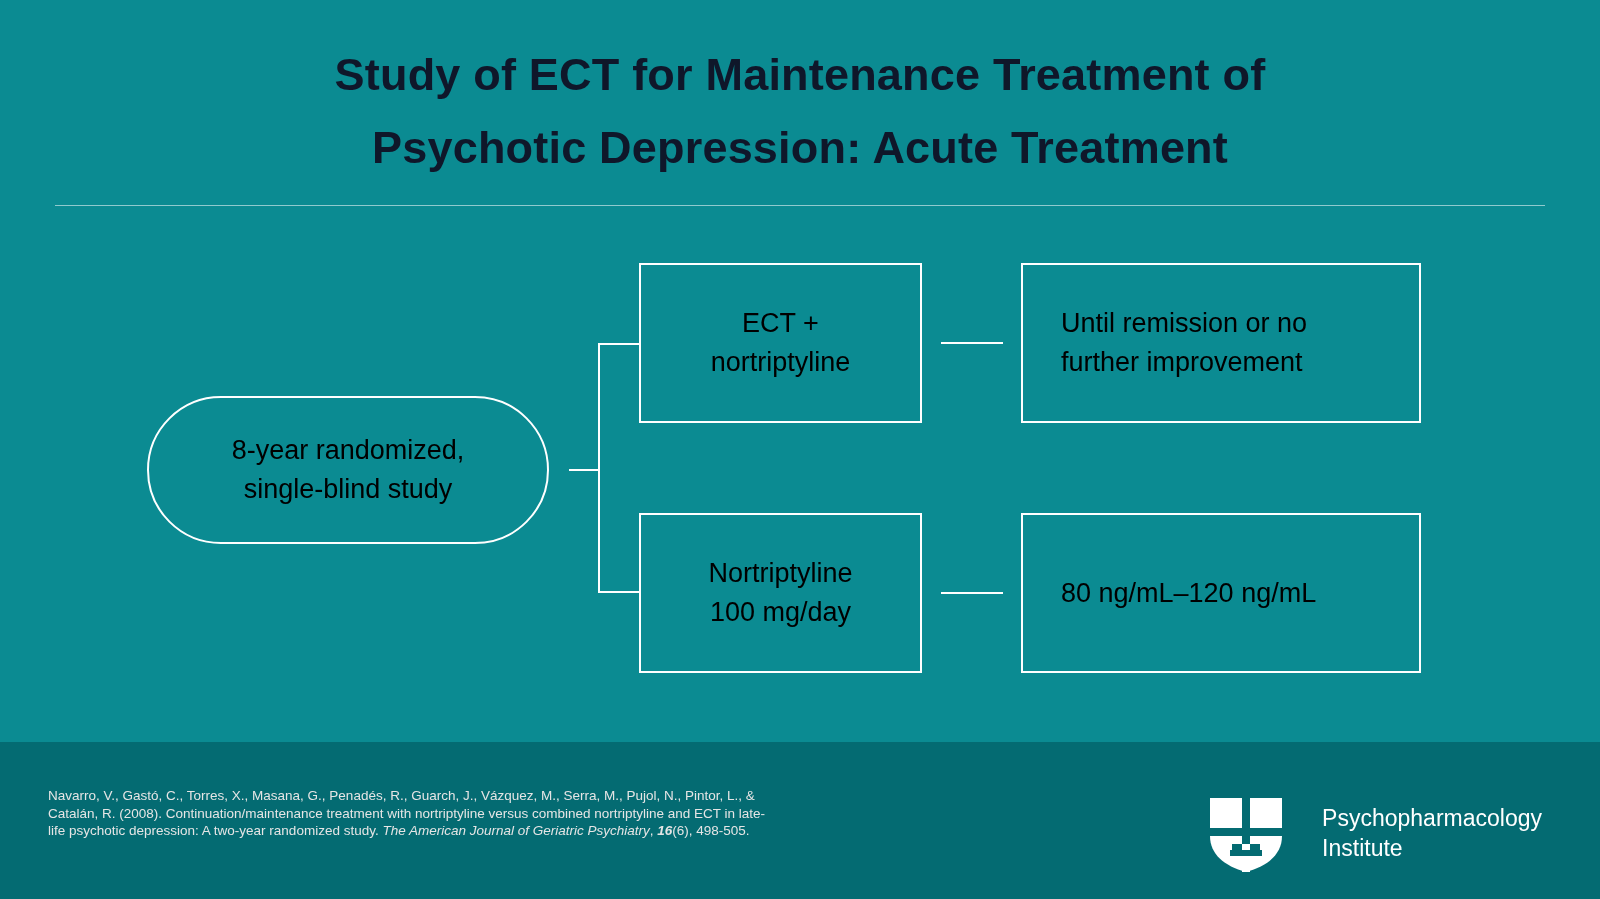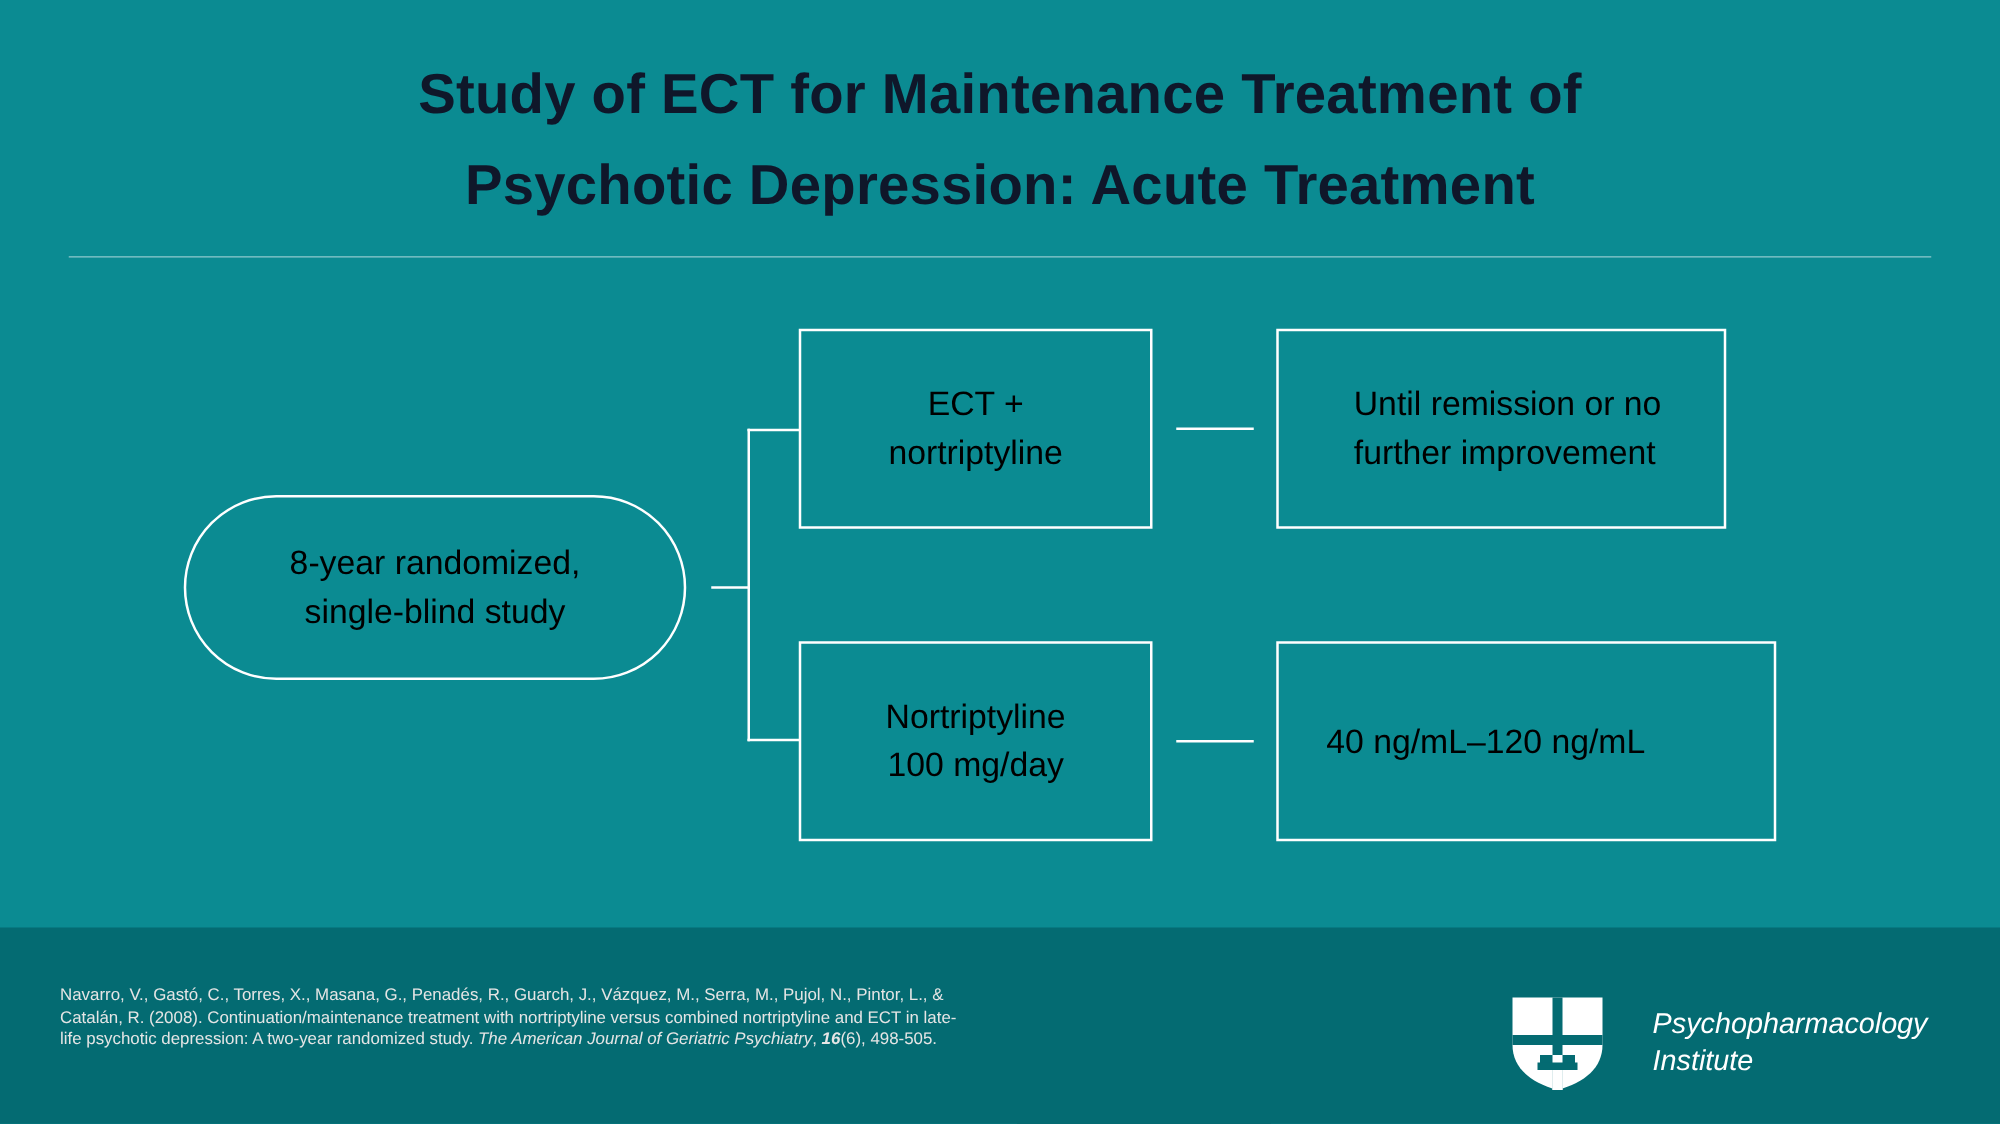--- a/index.html
+++ b/index.html
@@ -95,23 +95,23 @@
     width: 283px;
     height: 160px;
     justify-content: center;
     text-align: center;
   }
 
   
   #node-outcome1 {
     left: 1021px;
     top: 33px;
-    width: 360px;
-    height: 160px;
-    padding-left: 60px;
+    width: 400px;
+    height: 160px;
+    padding-left: 38px;
     text-align: left;
   }
   #node-outcome2 {
     left: 1021px;
     top: 283px;
     width: 400px;
     height: 160px;
     padding-left: 38px;
     text-align: left;
   }
@@ -184,21 +184,20 @@
   #citation .it { font-style: italic; }
   #citation .bi { font-style: italic; font-weight: bold; }
 
   #brand {
     position: absolute;
     right: 58px;
     top: 50px;
     display: flex;
     align-items: center;
     gap: 36px;
-    font-style: italic;
   }
   #brand-shield {
     width: 80px;
     height: 82px;
   }
   #brand-name {
     color: #ffffff;
     font-size: 23px;
     line-height: 30px;
   }
@@ -246,21 +245,21 @@
 
     <div class="node" id="node-outcome1">
       <div class="node-text">
         <div>Until remission or no</div>
         <div>further improvement</div>
       </div>
     </div>
 
     <div class="node" id="node-outcome2">
       <div class="node-text">
-        <div>40 ng/mL–120 ng/mL</div>
+        <div>80 ng/mL–120 ng/mL</div>
       </div>
     </div>
 
   </div>
 
   <div id="footer">
 
     <div id="citation"><span>Navarro, V., Gastó, C., Torres, X., Masana, G., Penadés, R., Guarch, J., Vázquez, M., Serra, M., Pujol, N., Pintor, L., &amp; Catalán, R. (2008). Continuation/maintenance treatment with nortriptyline versus combined nortriptyline and ECT in late-life psychotic depression: A two-year randomized study. </span><span class="it">The American Journal of Geriatric Psychiatry</span><span>, </span><span class="bi">16</span><span>(6), 498-505.</span></div>
 
     <div id="brand">

